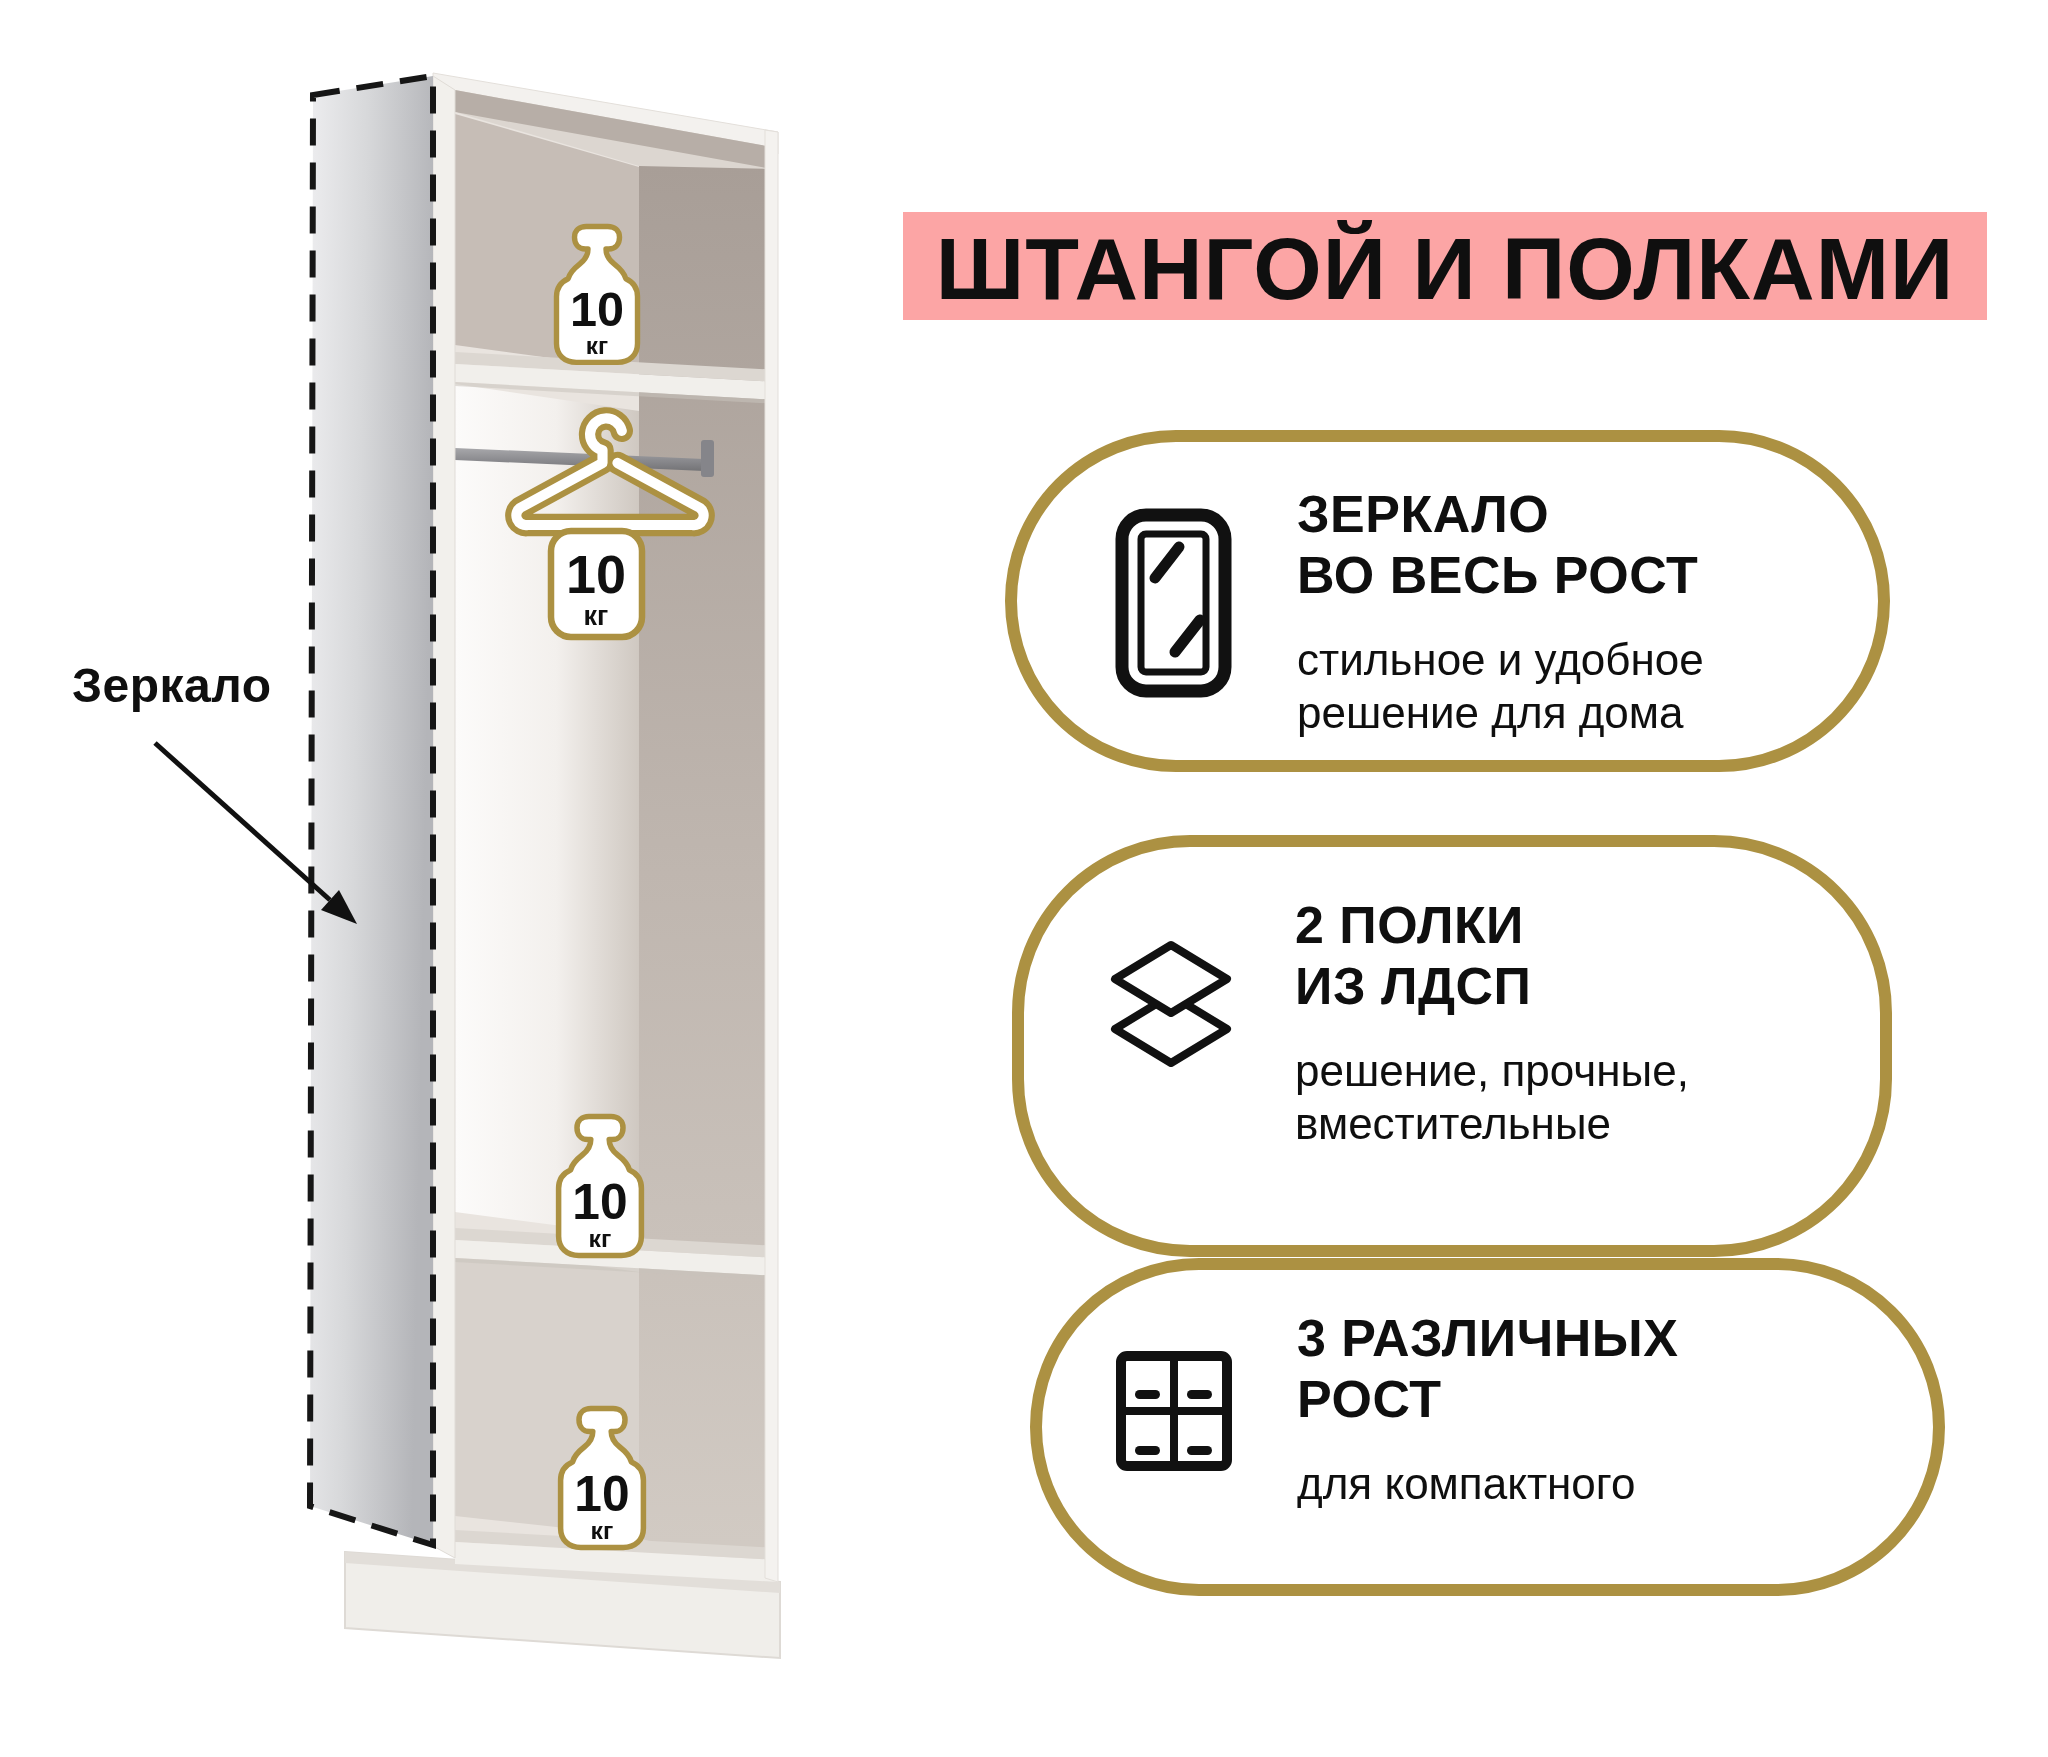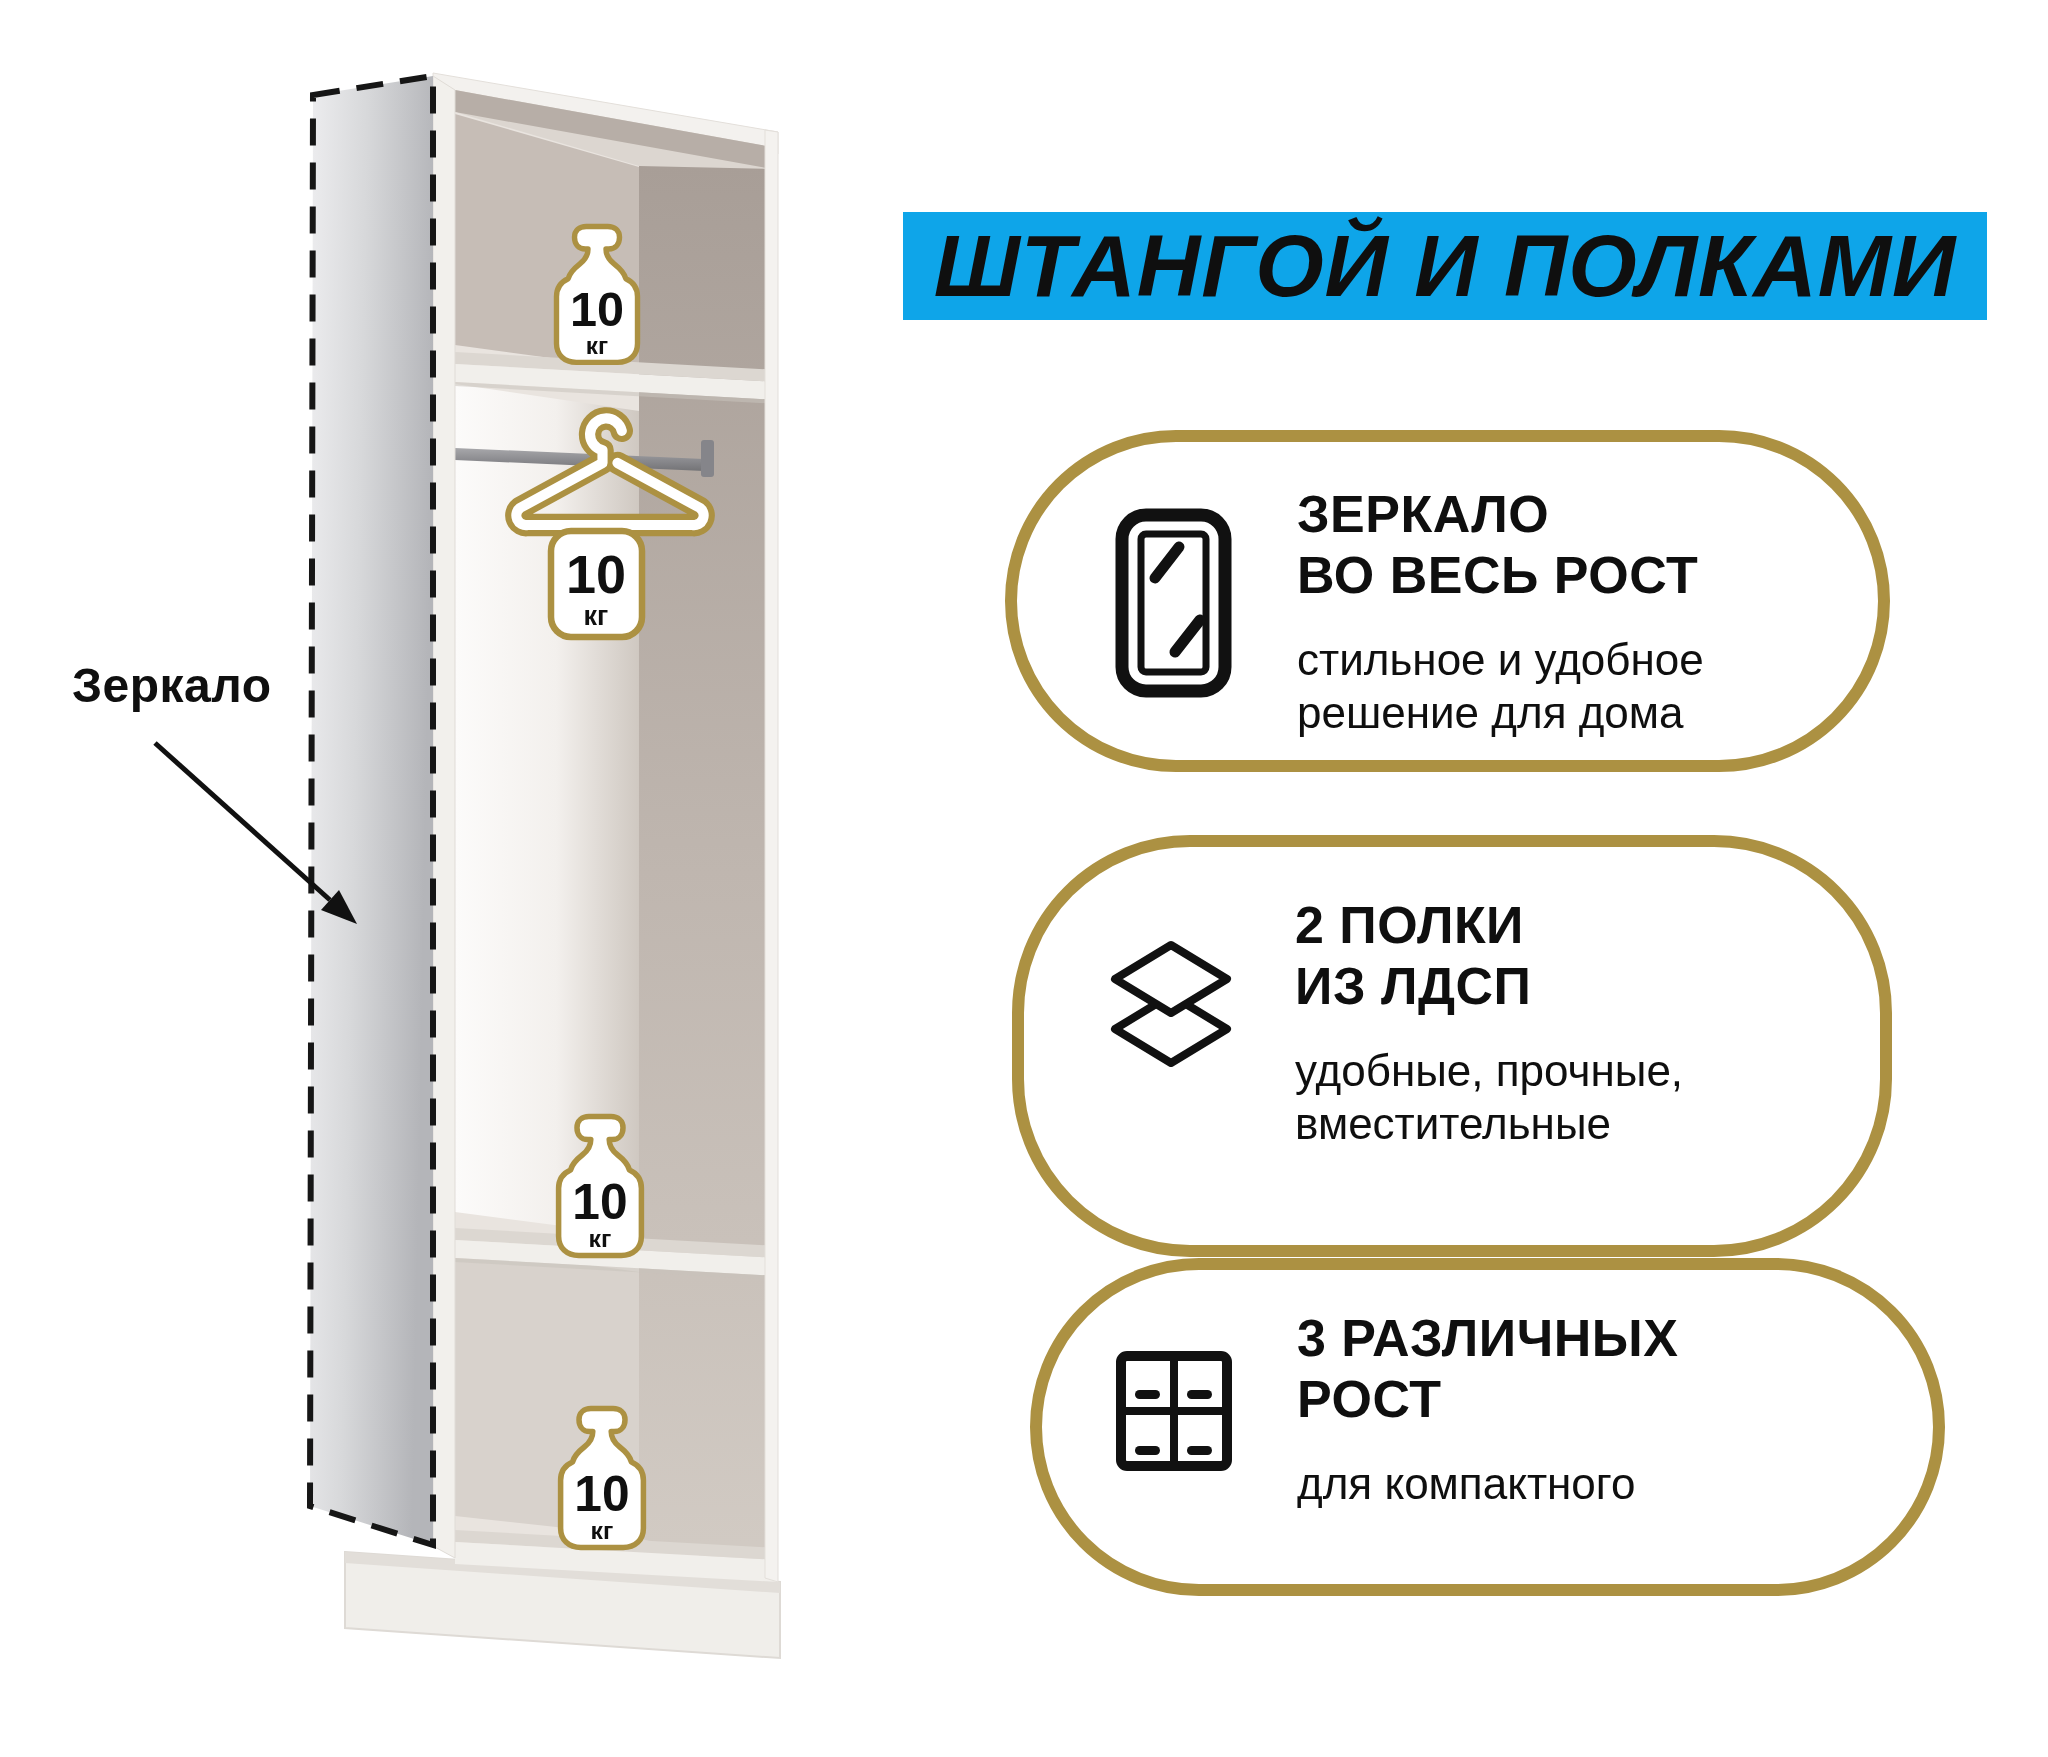--- a/index.html
+++ b/index.html
@@ -8,23 +8,23 @@
     font-family:"Liberation Sans","DejaVu Sans",sans-serif;color:#0f0f0f;
   }
   
   .title-l1{
     position:absolute;left:880px;top:88px;width:1130px;height:110px;
     display:flex;align-items:center;justify-content:center;
     font-size:88px;font-weight:800;letter-spacing:1px;white-space:nowrap;
   }
   .title-l2{
     position:absolute;left:903px;top:212px;width:1084px;height:108px;
-    background:#0ea5e9;
-    display:flex;align-items:center;justify-content:center;
-    font-size:88px;font-weight:800;letter-spacing:1px;white-space:nowrap;font-style:italic;
+    background:#fca5a5;
+    display:flex;align-items:flex-end;justify-content:center;
+    font-size:88px;font-weight:800;letter-spacing:1px;white-space:nowrap;
   }
   
   .mirror-label{
     position:absolute;left:72px;top:658px;font-size:48px;font-weight:700;letter-spacing:0.5px;
   }
   .arrow-svg{position:absolute;left:95px;top:715px;}
   
   .feature{
     position:absolute;box-sizing:border-box;background:#ffffff;
     border:12px solid #ac9142;border-radius:178px;
@@ -172,21 +172,21 @@
     <svg class="icon" style="left:83px;top:92px;" width="128" height="130" viewBox="0 0 128 130" xmlns="http://www.w3.org/2000/svg">
       <polygon points="64,56 120,90 64,124 8,90" fill="#ffffff" stroke="#111111" stroke-width="8" stroke-linejoin="round"></polygon>
       <polygon points="64,6 120,40 64,74 8,40" fill="#ffffff" stroke="#111111" stroke-width="8" stroke-linejoin="round"></polygon>
     </svg>
     <div class="feat-text" style="left:271px;top:48px;">
       <div class="feat-heading">
         <div>2 ПОЛКИ</div>
         <div>ИЗ ЛДСП</div>
       </div>
       <div class="feat-desc">
-        <div>удобные, прочные,</div>
+        <div>решение, прочные,</div>
         <div>вместительные</div>
       </div>
     </div>
   </div>
 
   <div class="feature" style="left:1030px;top:1258px;width:915px;height:338px;">
     <svg class="icon" style="left:73px;top:80px;" width="118" height="122" viewBox="0 0 118 122" xmlns="http://www.w3.org/2000/svg">
       <rect x="6" y="6" width="106" height="110" rx="6" fill="#ffffff" stroke="#111111" stroke-width="10"></rect>
       <line x1="59" y1="6" x2="59" y2="116" stroke="#111111" stroke-width="8"></line>
       <line x1="6" y1="61" x2="112" y2="61" stroke="#111111" stroke-width="8"></line>

